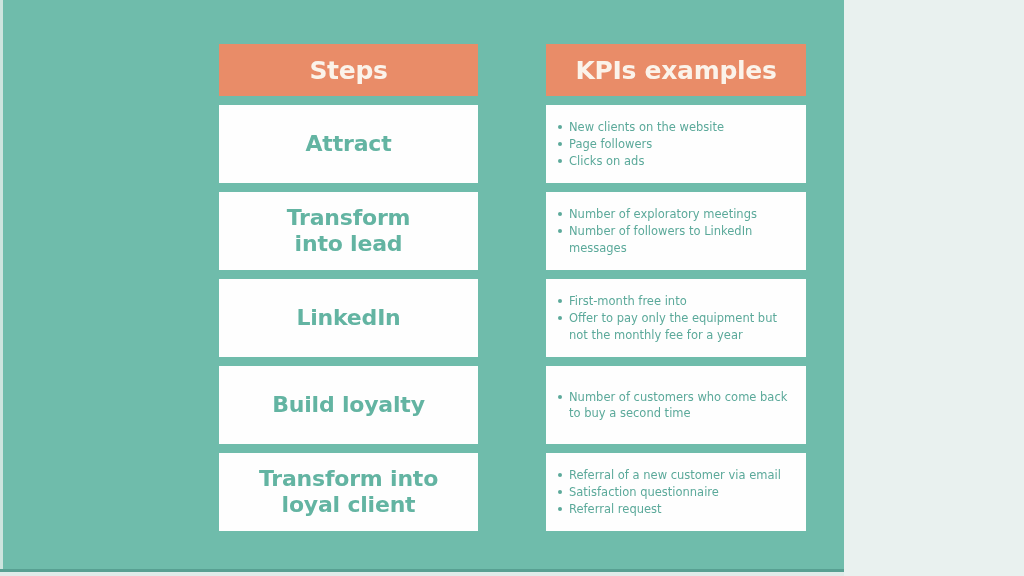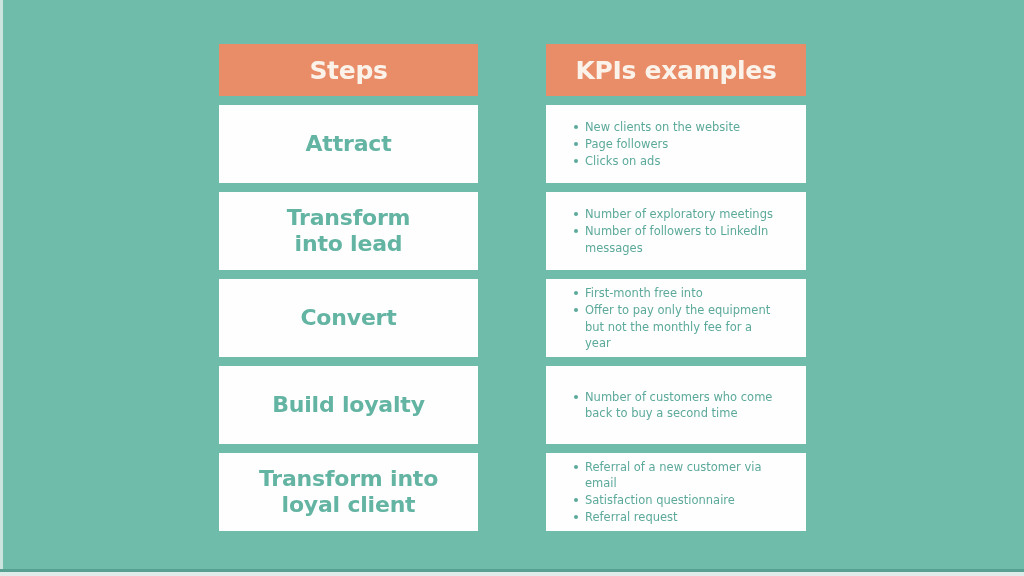--- a/index.html
+++ b/index.html
@@ -2,21 +2,21 @@
 <html><head>
 <meta charset="utf-8">
 <style>
   html, body {
     margin: 0;
     padding: 0;
     background: #e9f1ef;
   }
   .canvas {
     position: relative;
-    width: 1024px;
+    width: 844px;
     height: 576px;
     overflow: hidden;
     background: var(--bg, #6FBCAB);
     font-family: "DejaVu Sans", "Liberation Sans", sans-serif;
   }
   
   .edge-left {
     position: absolute;
     left: 0; top: 0;
     width: 3px; height: 576px;
@@ -71,21 +71,21 @@
   }
   .kpi-cell {
     background: var(--box, #FEFEFE);
     display: flex;
     align-items: center;
     padding: 8px 14px 8px 12px;
     box-sizing: border-box;
   }
   .kpi-list {
     list-style: none;
-    margin: 16px;
+    margin: 0;
     padding: 0;
     width: 100%;
   }
   .kpi-item {
     display: flex;
     gap: 7px;
     color: var(--kpiText, #5BA99A);
     font-size: 11.5px;
     line-height: 1.4;
     margin: 1px 0;
@@ -147,21 +147,21 @@
             <span class="bullet-dot"></span>
             <span class="kpi-text">Number of exploratory meetings</span>
           </li>
           <li class="kpi-item">
             <span class="bullet-dot"></span>
             <span class="kpi-text">Number of followers to LinkedIn messages</span>
           </li>
         </ul>
       </div>
       <div class="step-cell">
-        <span class="step-label">Convert</span>
+        <span class="step-label">LinkedIn</span>
       </div>
       <div class="kpi-cell">
         <ul class="kpi-list">
           <li class="kpi-item">
             <span class="bullet-dot"></span>
             <span class="kpi-text">First-month free into</span>
           </li>
           <li class="kpi-item">
             <span class="bullet-dot"></span>
             <span class="kpi-text">Offer to pay only the equipment but not the monthly fee for a year</span>

